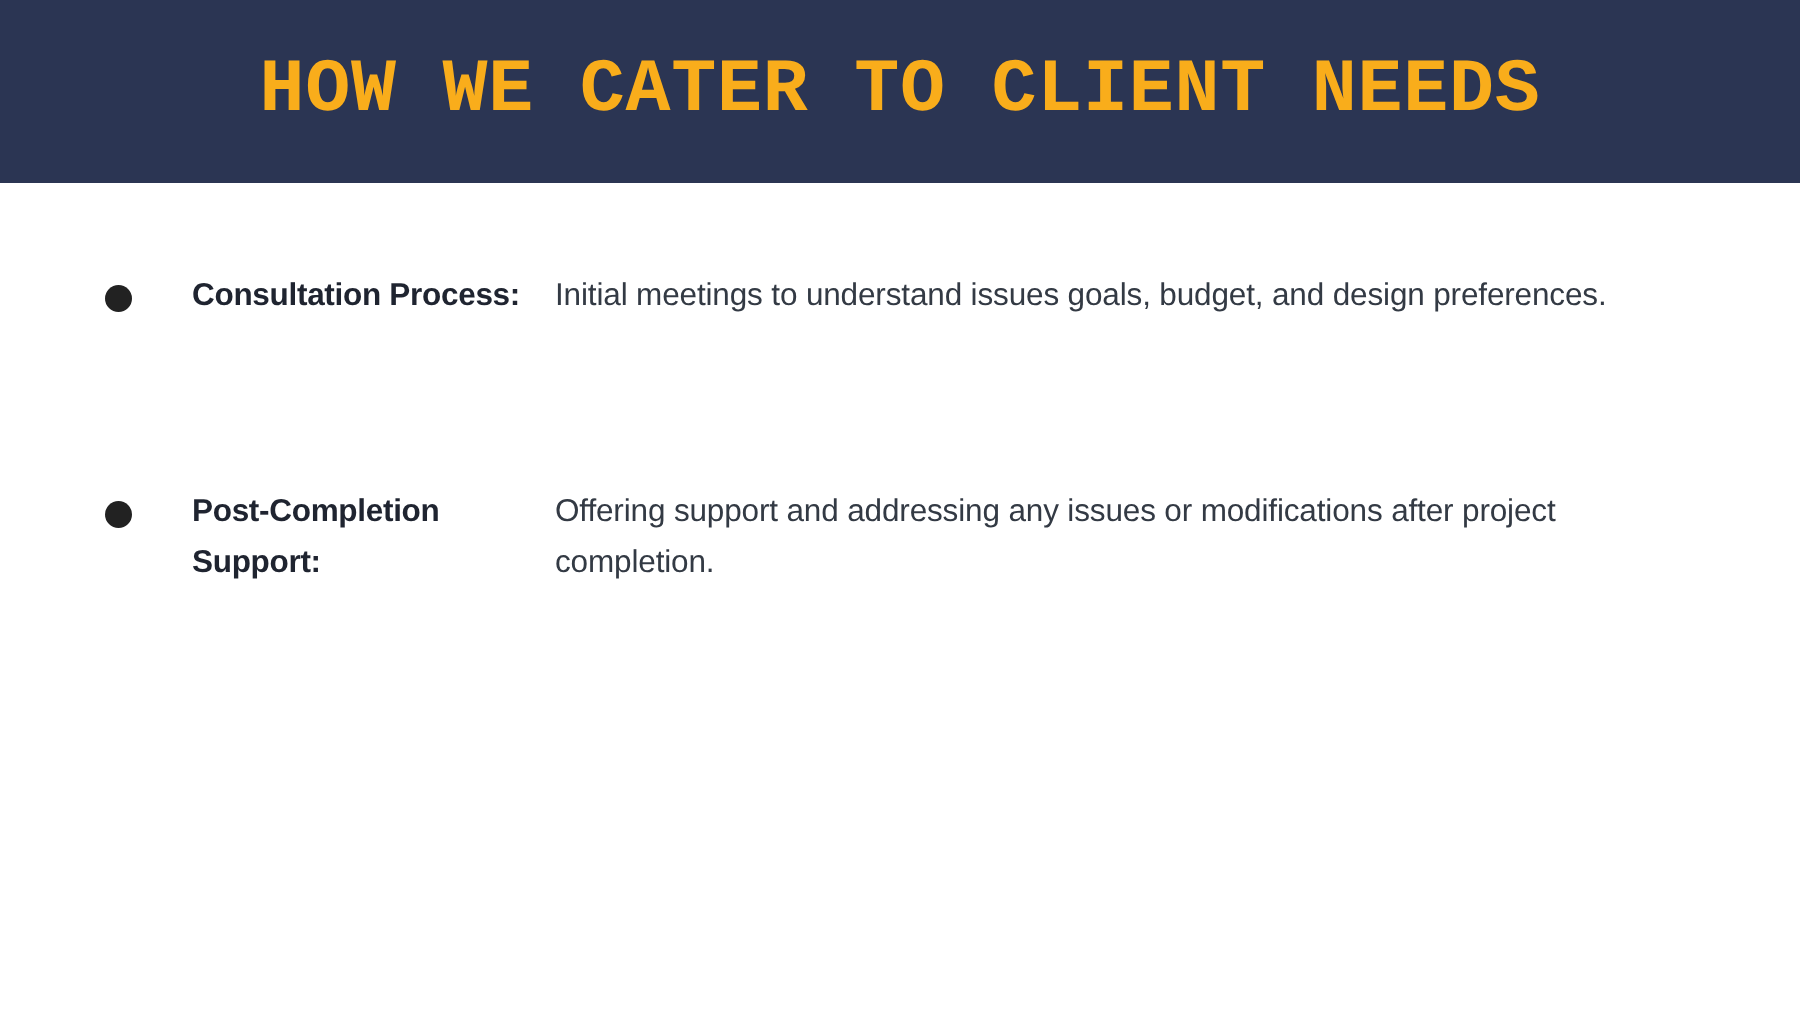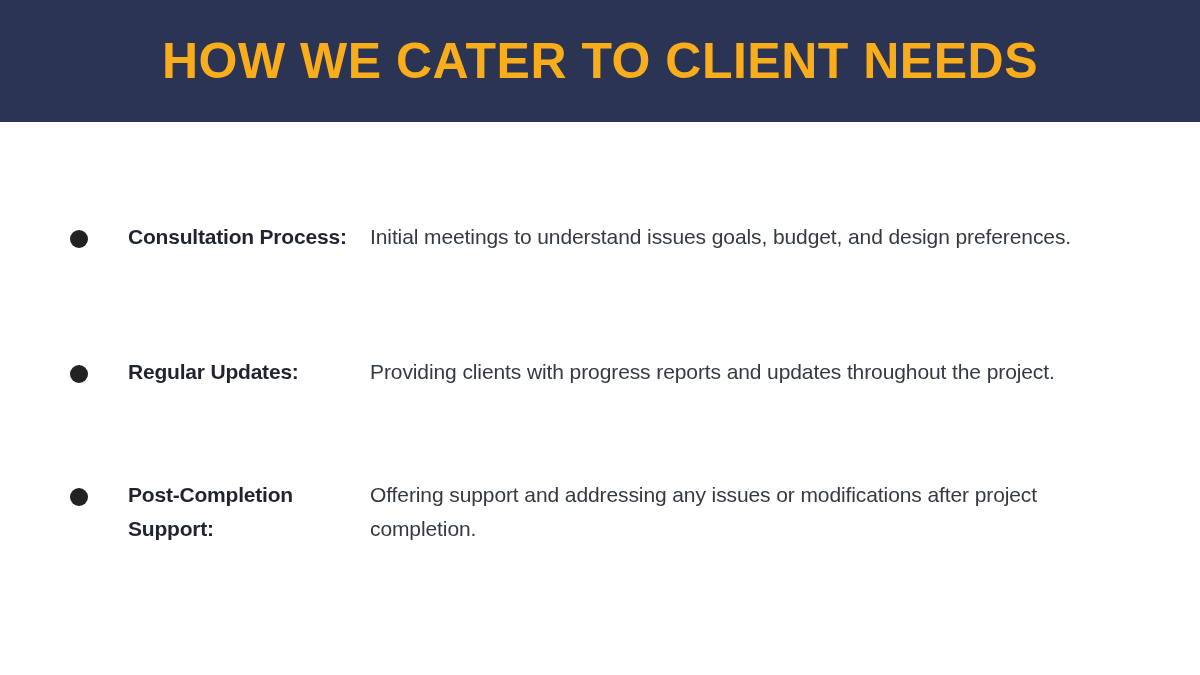--- a/index.html
+++ b/index.html
@@ -29,36 +29,35 @@
     display: flex;
     align-items: center;
     justify-content: center;
   }
   .slide-title {
     font-size: 50px;
     font-weight: bold;
     letter-spacing: 0.5px;
     color: #f9ad1b;
     text-transform: uppercase;
-    font-family: Liberation Sans, sans-serif;
+    font-family: Liberation Mono, monospace;
     line-height: 1.05;
     text-align: center;
     white-space: nowrap;
   }
   .content {
     position: absolute;
     top: 180px;
     left: 0;
     width: 1200px;
   }
   .bullet-row {
     display: flex;
     align-items: flex-start;
     padding: 0 60px 0 70px;
-    margin-top: 40px;
   }
   .bullet-dot {
     flex: 0 0 auto;
     width: 18px;
     height: 18px;
     border-radius: 50%;
     background: #222222;
     margin-top: 10px;
   }
   .bullet-term {
@@ -99,25 +98,20 @@
       <span class="bullet-dot"></span>
       <div class="bullet-term">Consultation Process:</div>
       <div class="bullet-desc">Initial meetings to understand issues goals, budget, and design preferences.</div>
     </div>
 
     <div class="gap-lg"></div>
 
 
     <div class="gap-sm"></div>
 
-    <div class="bullet-row">
-      <span class="bullet-dot"></span>
-      <div class="bullet-term">Regular Updates:</div>
-      <div class="bullet-desc">Providing clients with progress reports and updates throughout the project.</div>
-    </div>
 
     <div class="gap-xl"></div>
 
     <div class="bullet-row">
       <span class="bullet-dot"></span>
       <div class="bullet-term">Post-Completion Support:</div>
       <div class="bullet-desc">Offering support and addressing any issues or modifications after project completion.</div>
     </div>
 
   </div>

